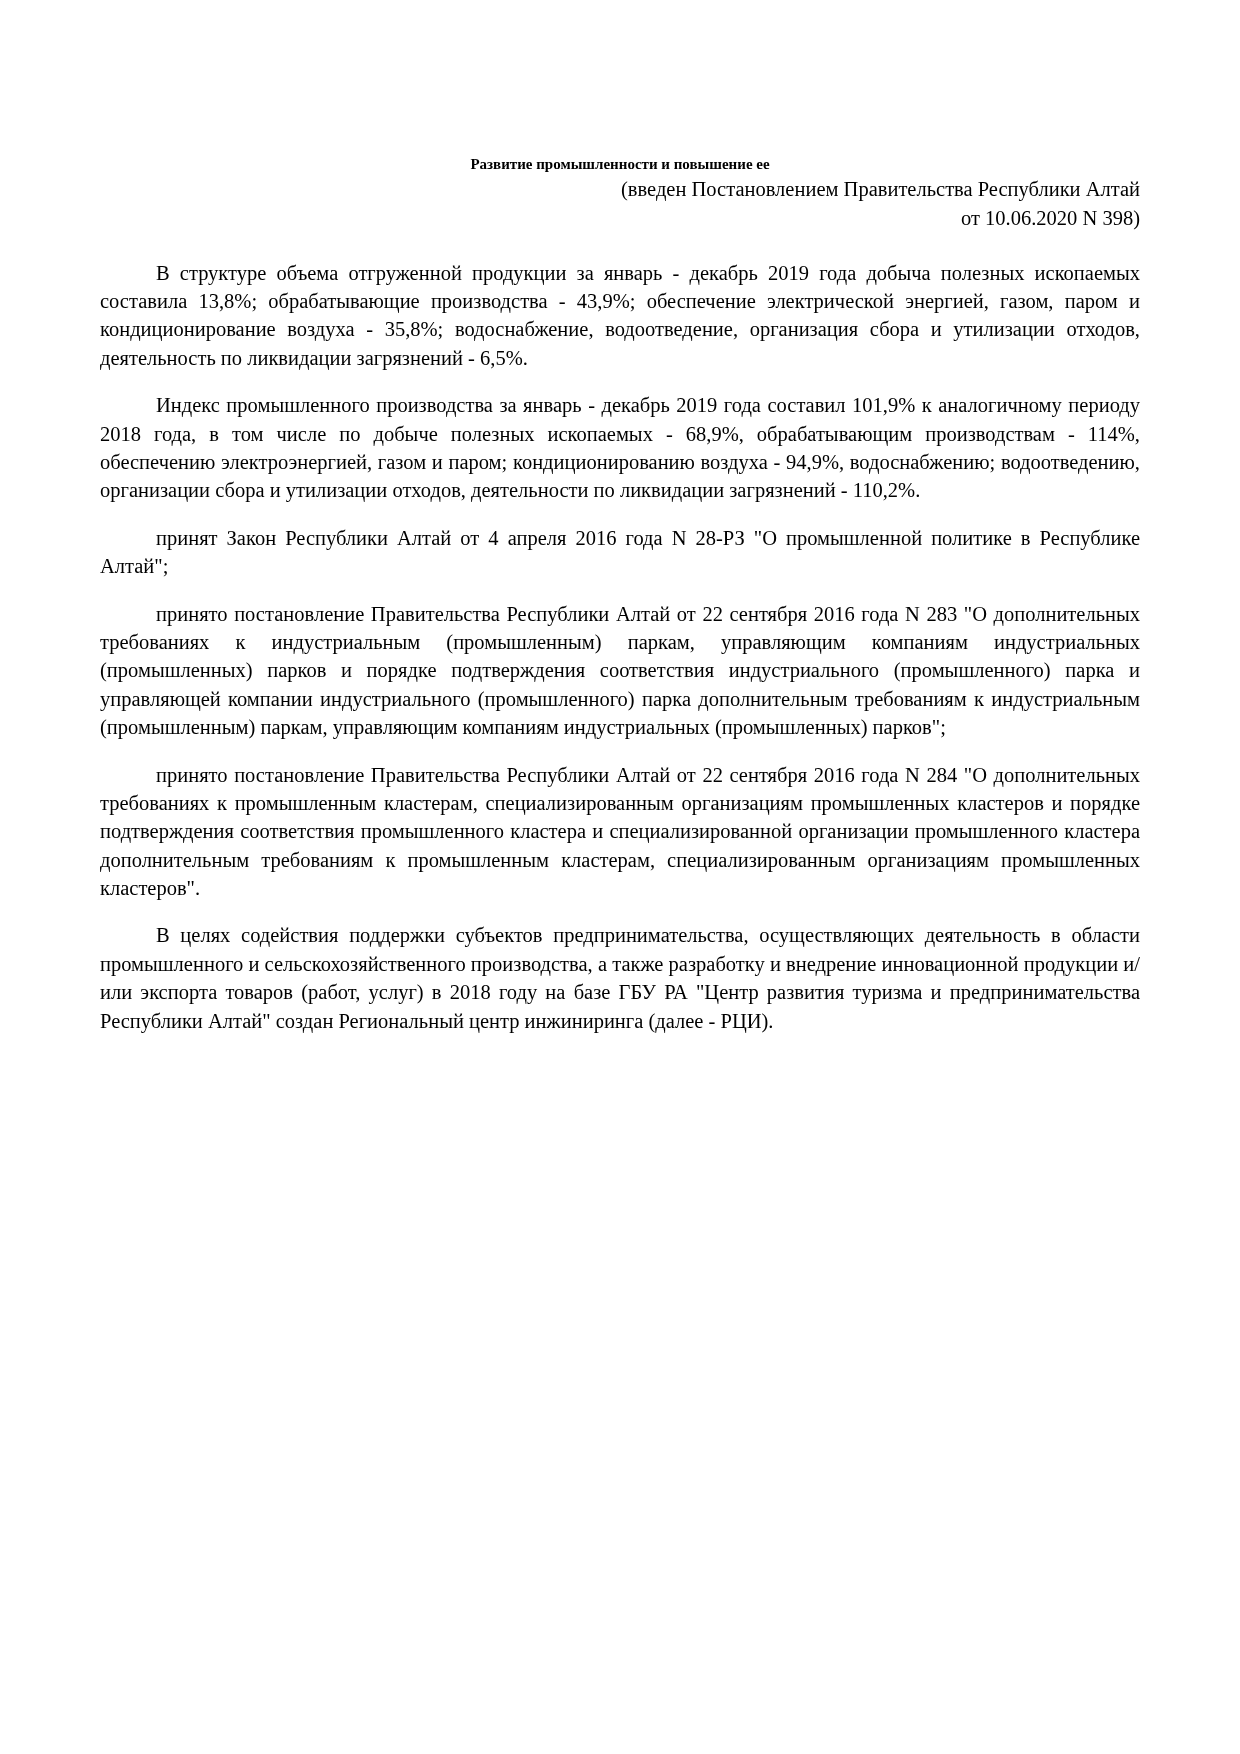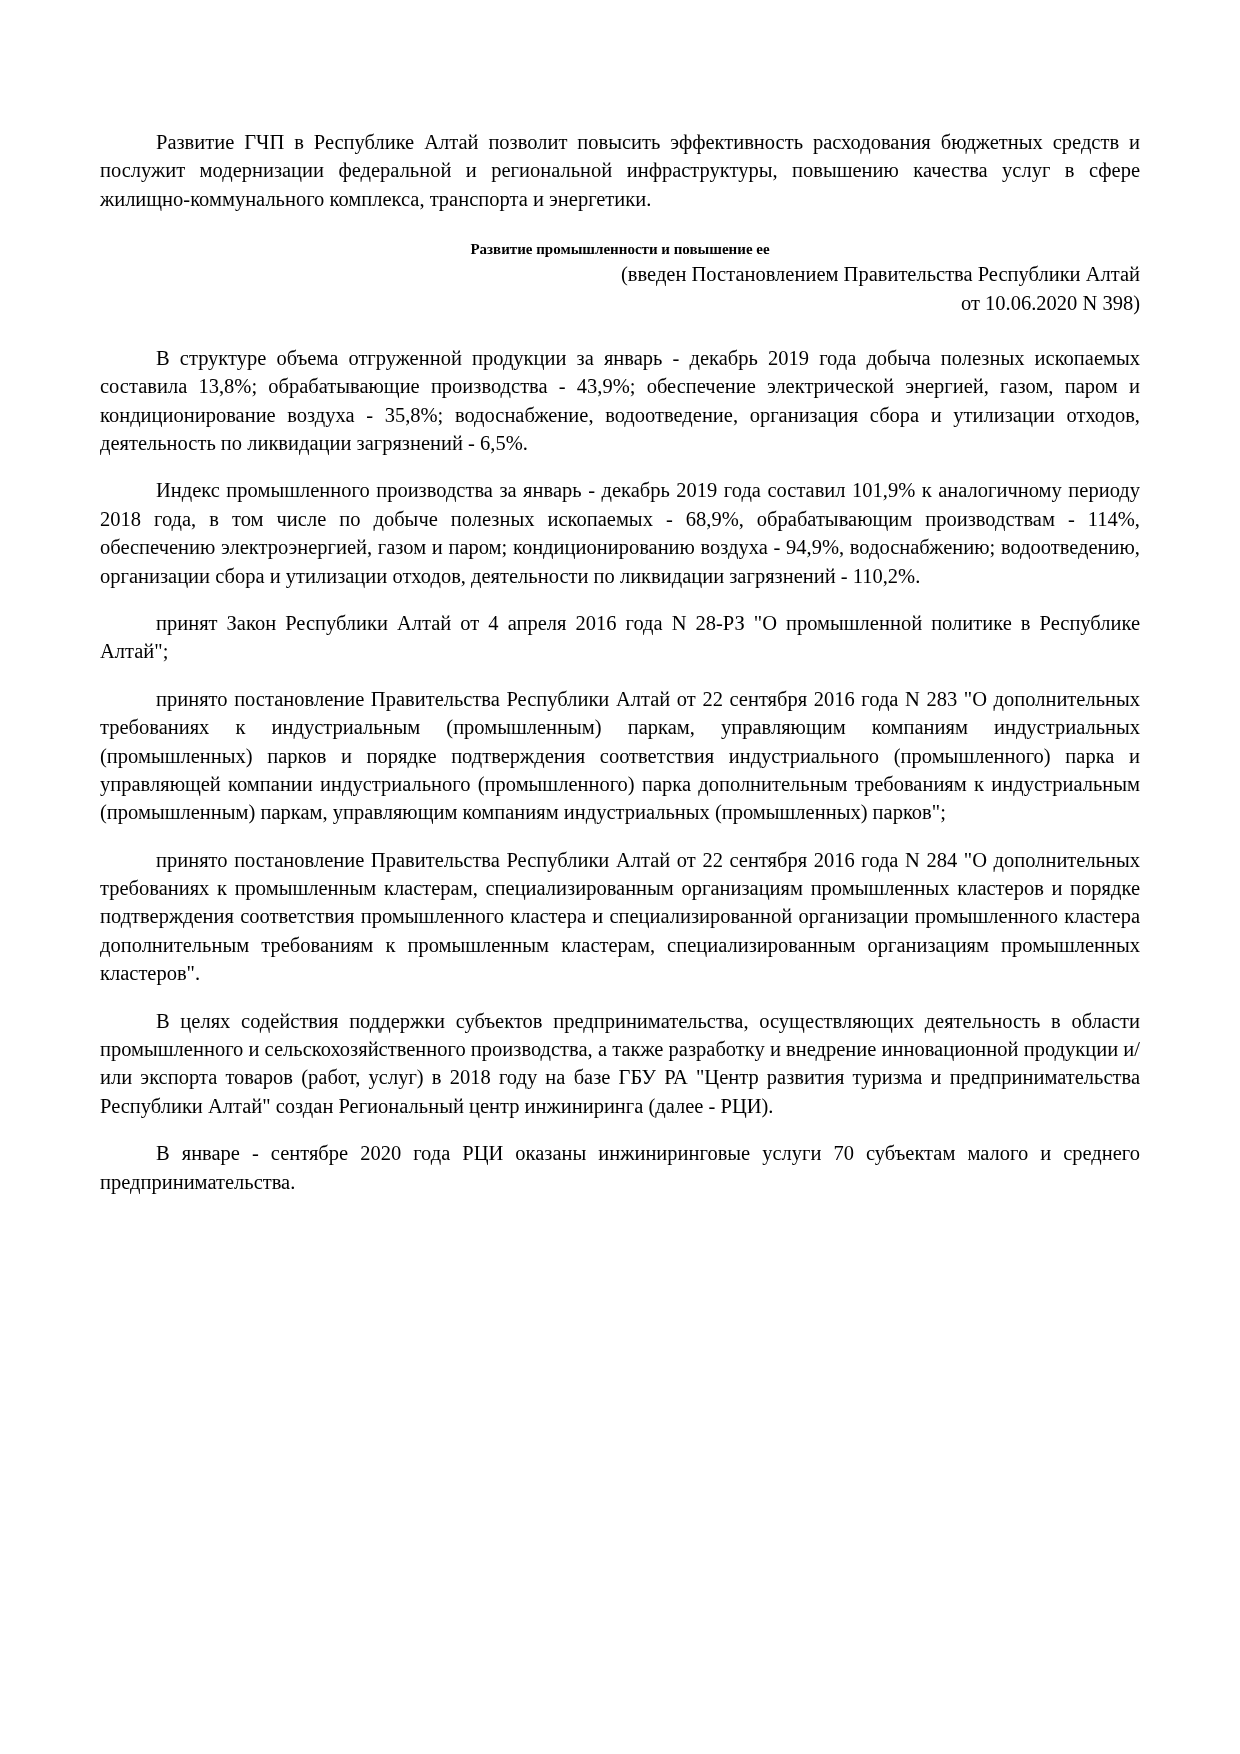--- a/index.html
+++ b/index.html
@@ -53,30 +53,28 @@
   .heading-block {
     margin-bottom: 26px;
   }
 </style>
 </head>
 <body>
 
 <div class="page">
   <div class="doc-body">
 
-    <p class="para">Развитие ГЧП в Республике Алтай позволит повысить эффективность расходования бюджетных средств и послужит модернизации федеральной и региональной инфраструктуры, повышению качества услуг в сфере жилищно-коммунального комплекса, транспорта и энергетики.</p>
 
     <div class="heading-block">
       <div class="section-heading">Развитие промышленности и повышение ее</div>
       <div class="heading-sub">(введен Постановлением Правительства Республики Алтай</div>
       <div class="heading-sub">от 10.06.2020 N 398)</div>
     </div>
 
     <p class="para">В структуре объема отгруженной продукции за январь - декабрь 2019 года добыча полезных ископаемых составила 13,8%; обрабатывающие производства - 43,9%; обеспечение электрической энергией, газом, паром и кондиционирование воздуха - 35,8%; водоснабжение, водоотведение, организация сбора и утилизации отходов, деятельность по ликвидации загрязнений - 6,5%.</p>
     <p class="para">Индекс промышленного производства за январь - декабрь 2019 года составил 101,9% к аналогичному периоду 2018 года, в том числе по добыче полезных ископаемых - 68,9%, обрабатывающим производствам - 114%, обеспечению электроэнергией, газом и паром; кондиционированию воздуха - 94,9%, водоснабжению; водоотведению, организации сбора и утилизации отходов, деятельности по ликвидации загрязнений - 110,2%.</p>
     <p class="para">принят Закон Республики Алтай от 4 апреля 2016 года N 28-РЗ "О промышленной политике в Республике Алтай";</p>
     <p class="para">принято постановление Правительства Республики Алтай от 22 сентября 2016 года N 283 "О дополнительных требованиях к индустриальным (промышленным) паркам, управляющим компаниям индустриальных (промышленных) парков и порядке подтверждения соответствия индустриального (промышленного) парка и управляющей компании индустриального (промышленного) парка дополнительным требованиям к индустриальным (промышленным) паркам, управляющим компаниям индустриальных (промышленных) парков";</p>
     <p class="para">принято постановление Правительства Республики Алтай от 22 сентября 2016 года N 284 "О дополнительных требованиях к промышленным кластерам, специализированным организациям промышленных кластеров и порядке подтверждения соответствия промышленного кластера и специализированной организации промышленного кластера дополнительным требованиям к промышленным кластерам, специализированным организациям промышленных кластеров".</p>
     <p class="para">В целях содействия поддержки субъектов предпринимательства, осуществляющих деятельность в области промышленного и сельскохозяйственного производства, а также разработку и внедрение инновационной продукции и/или экспорта товаров (работ, услуг) в 2018 году на базе ГБУ РА "Центр развития туризма и предпринимательства Республики Алтай" создан Региональный центр инжиниринга (далее - РЦИ).</p>
-    <p class="para">В январе - сентябре 2020 года РЦИ оказаны инжиниринговые услуги 70 субъектам малого и среднего предпринимательства.</p>
 
   </div>
 </div>
 
 </body></html>

